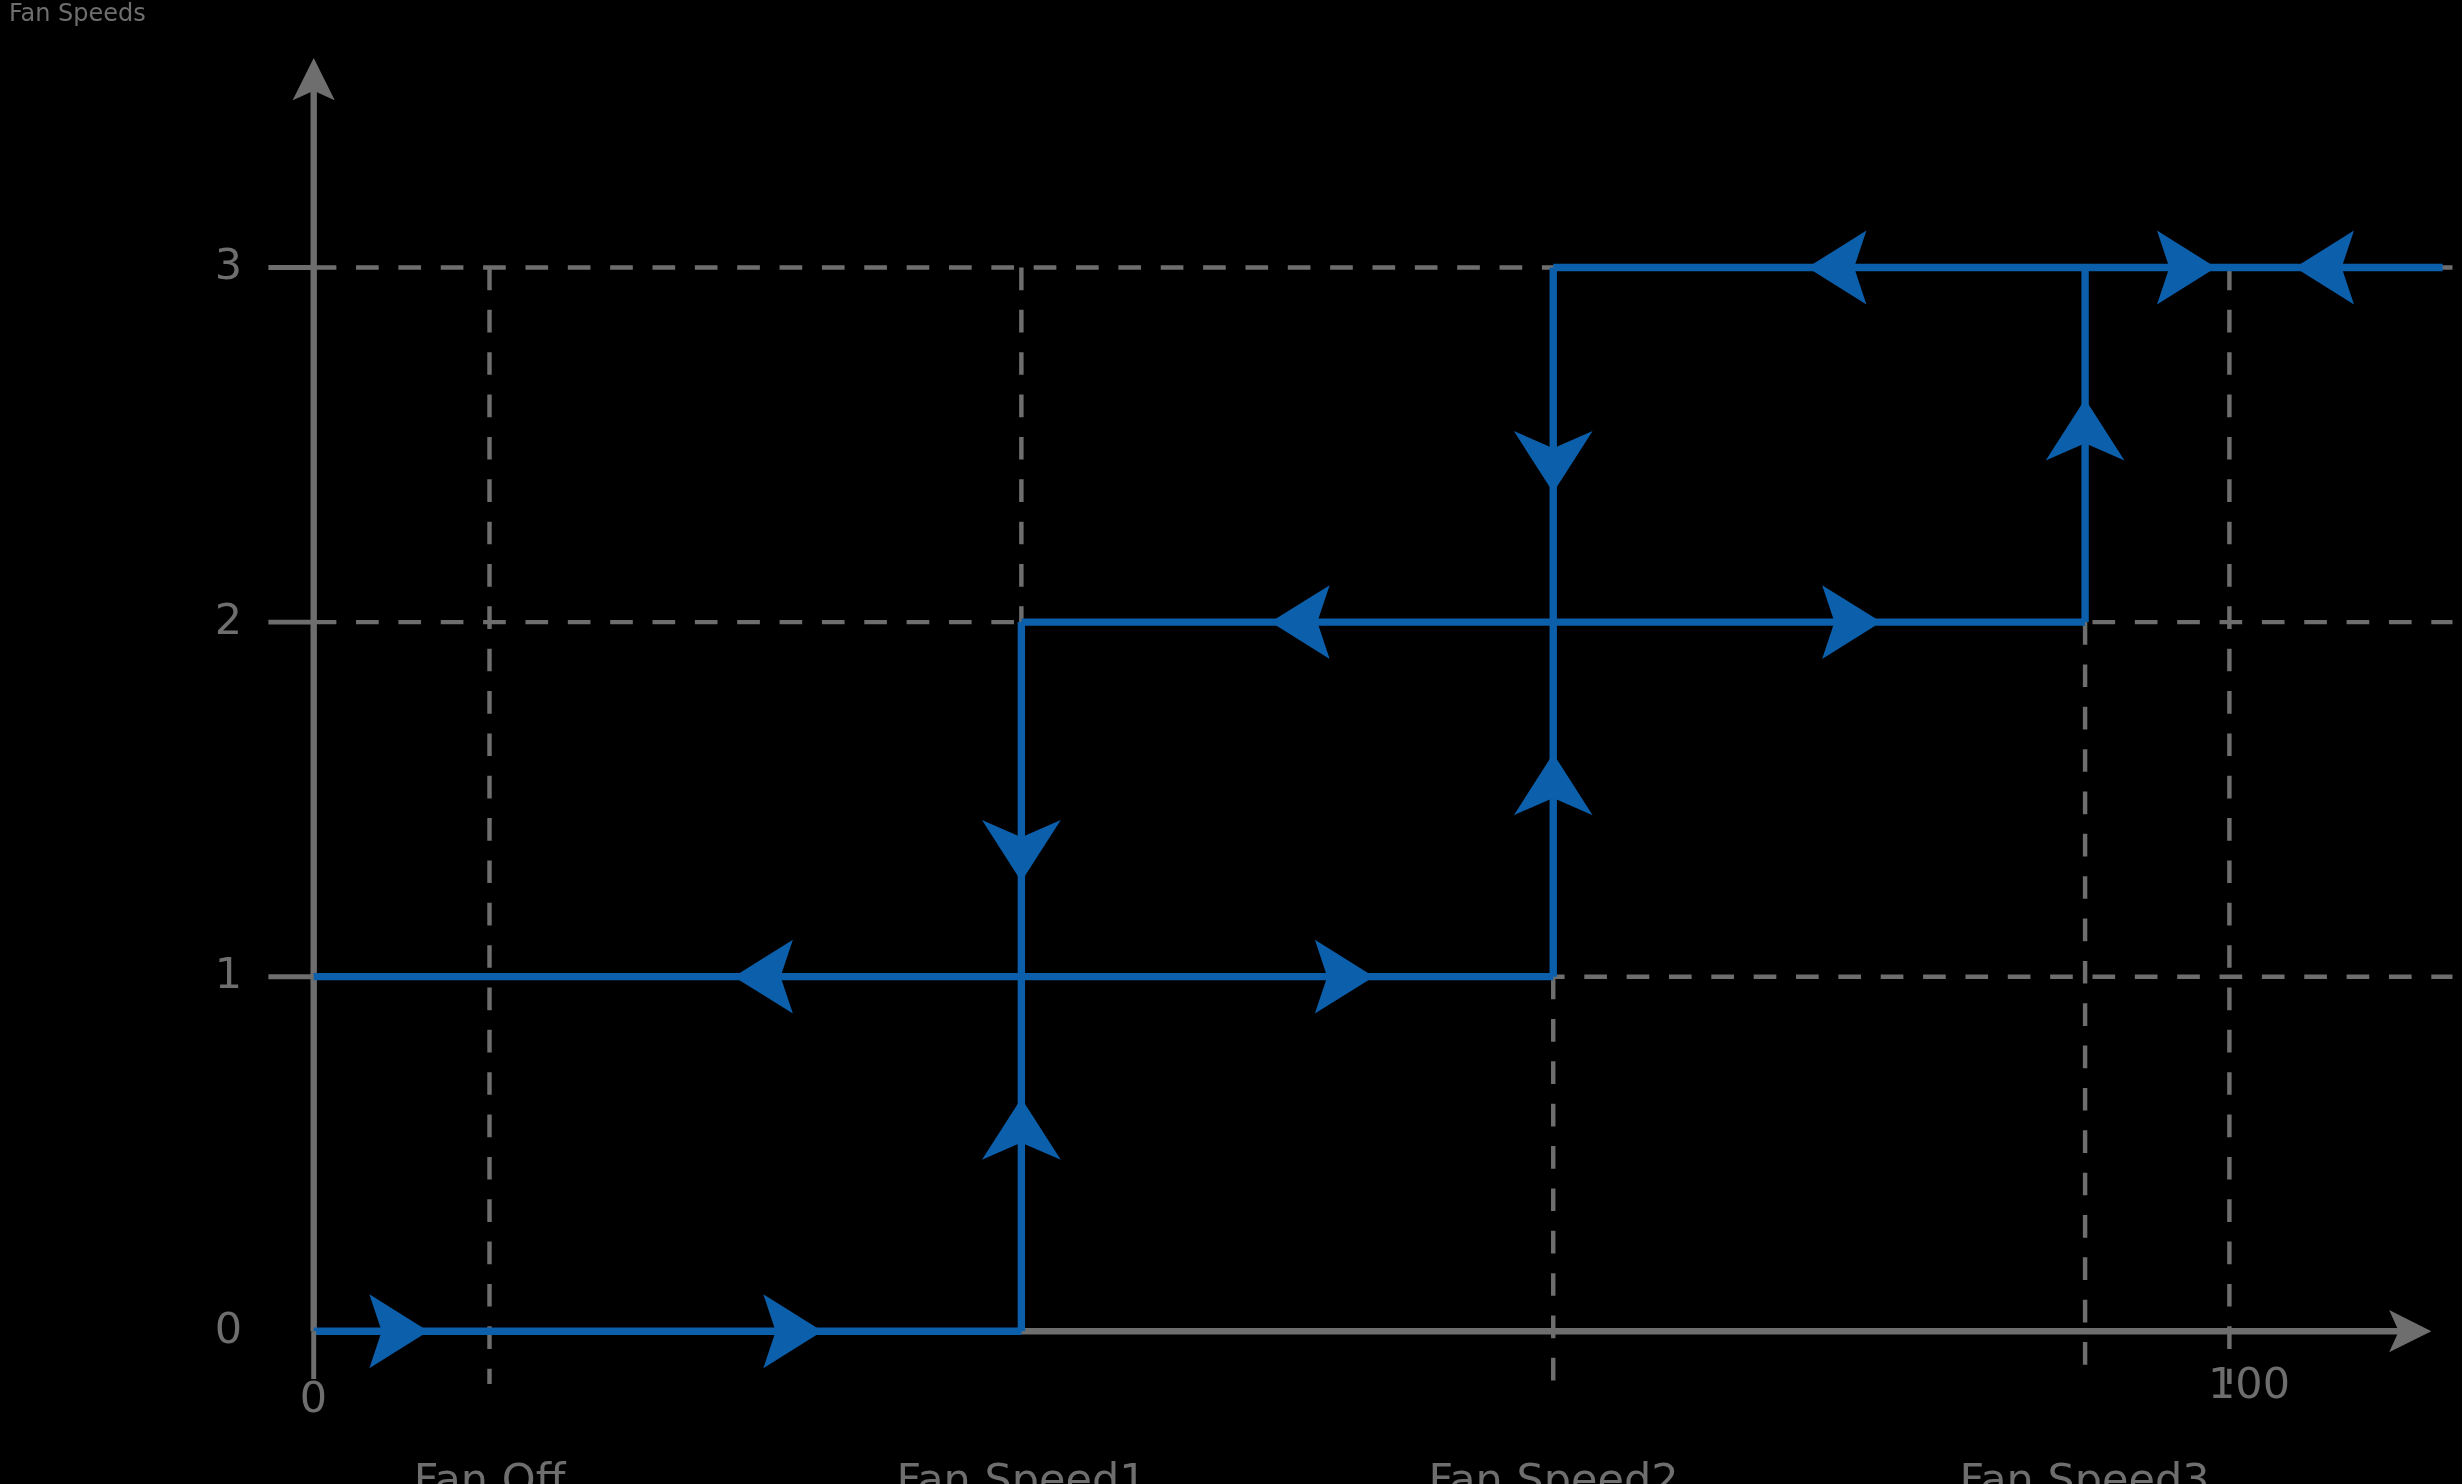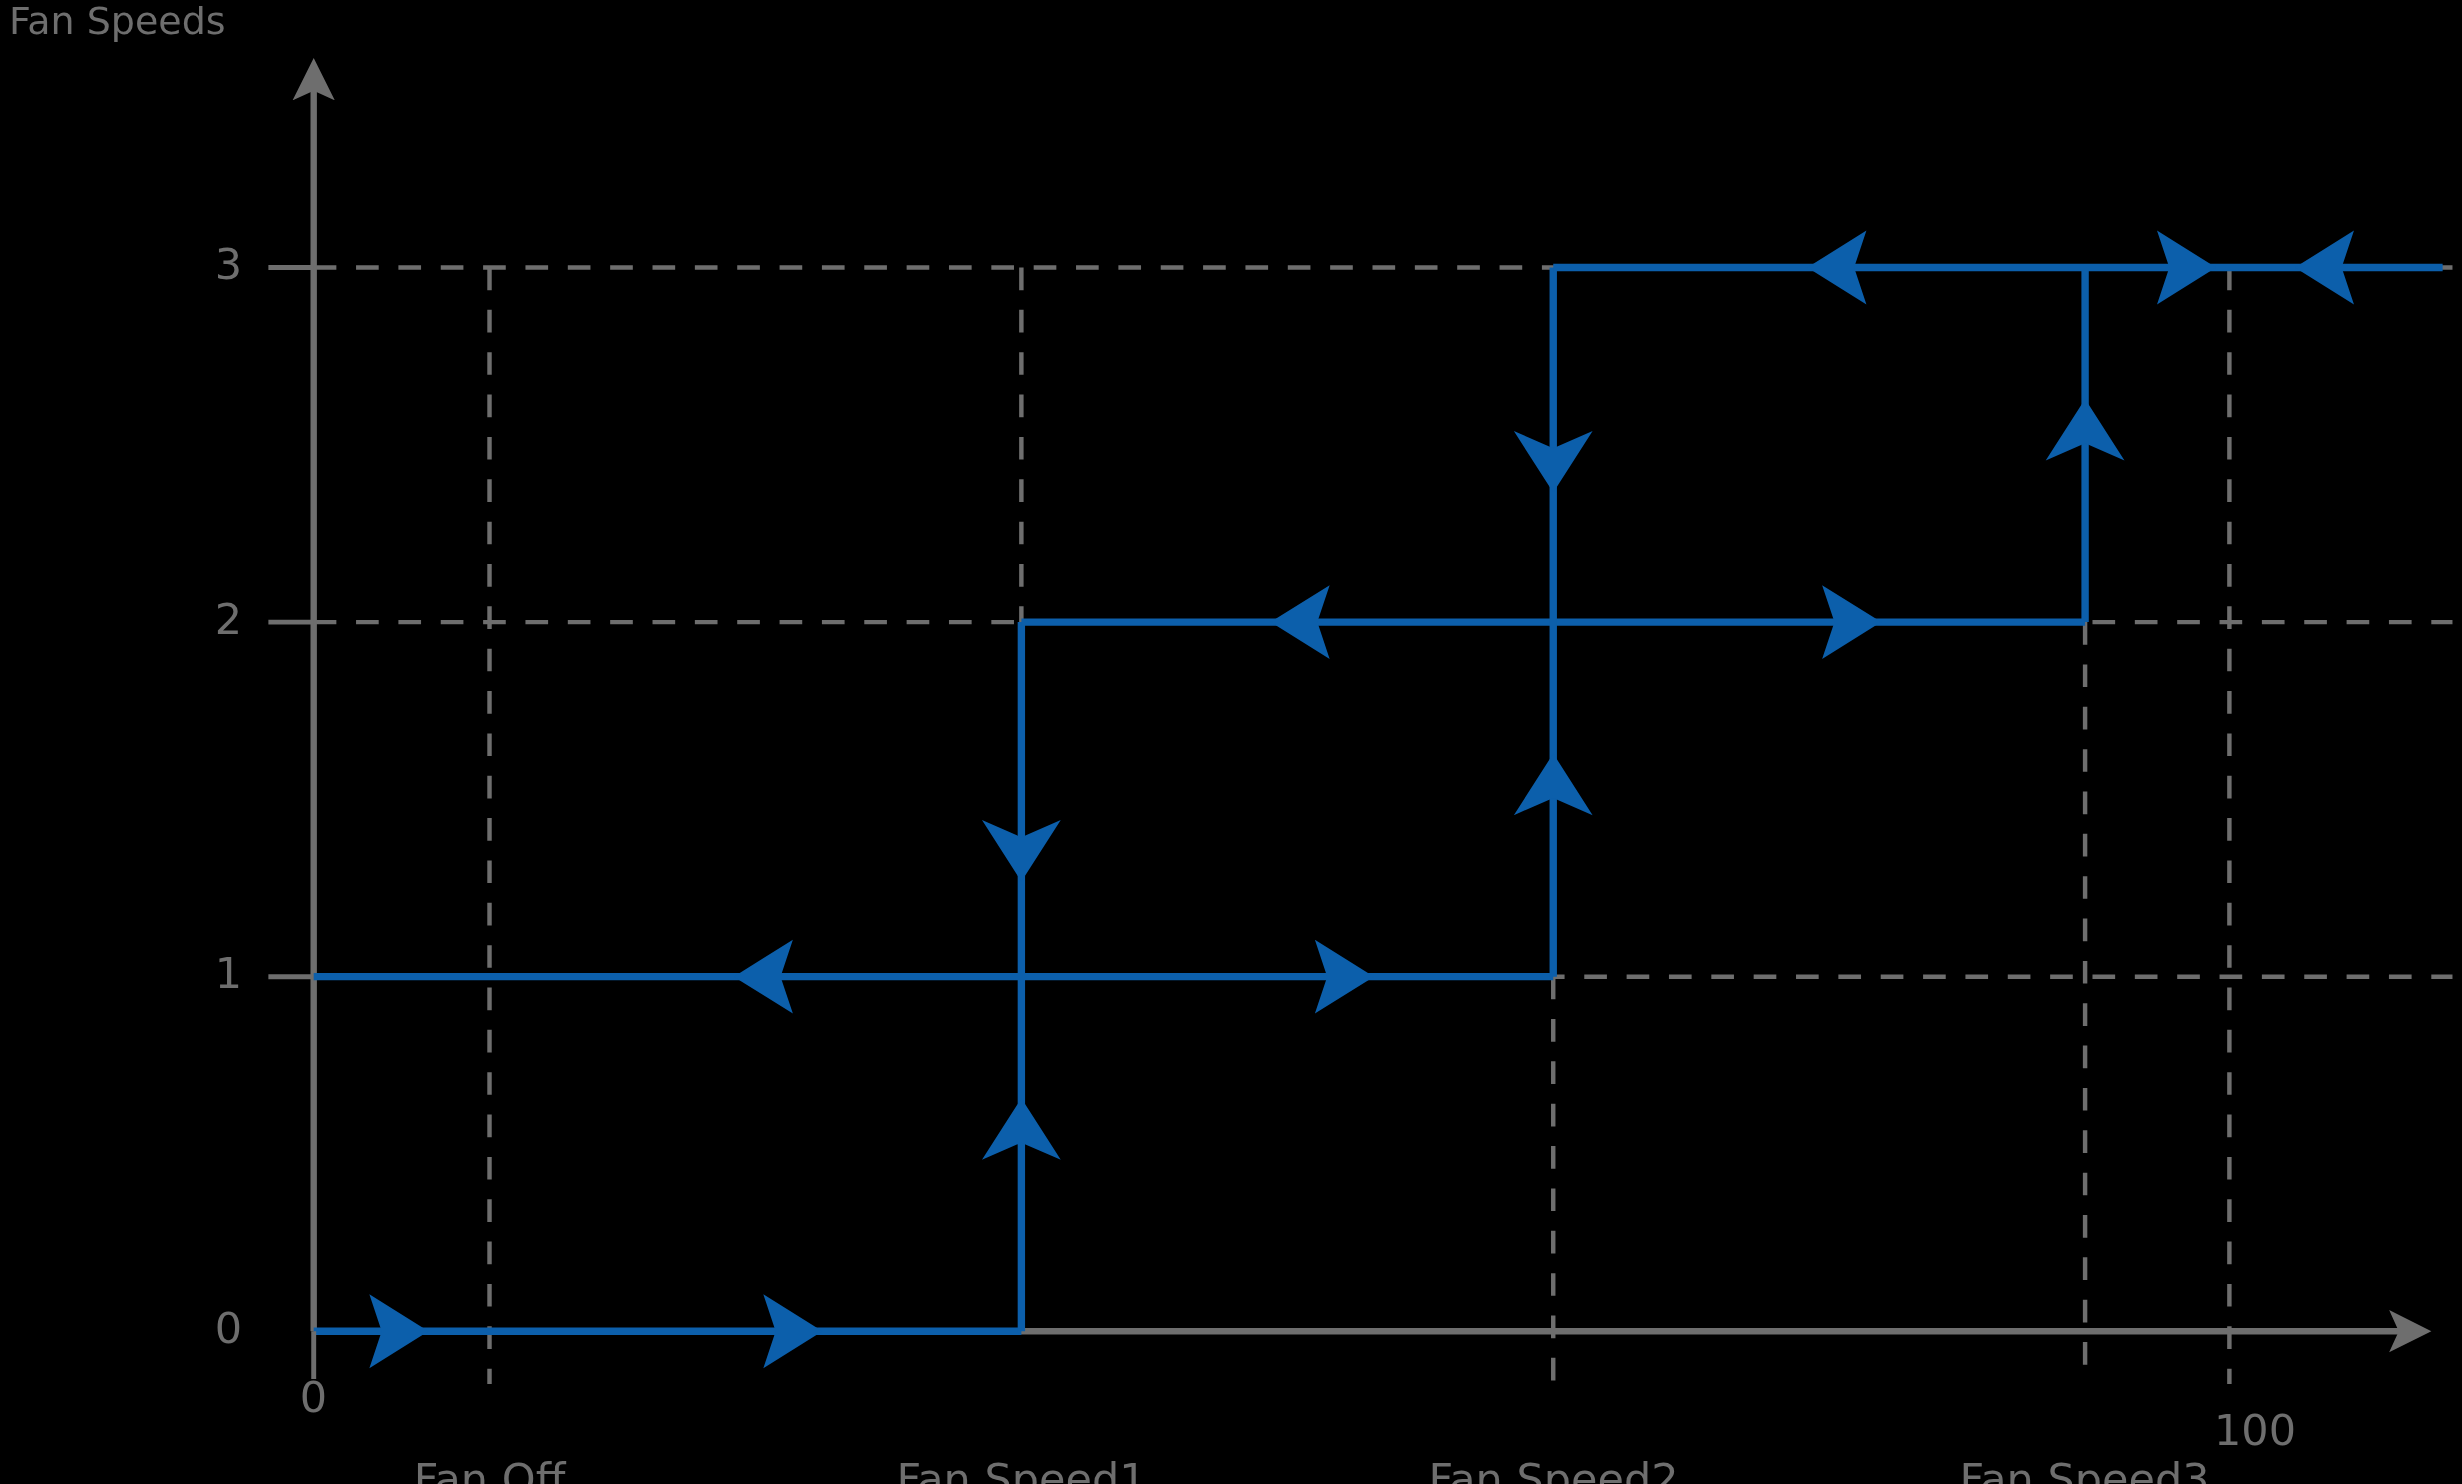--- a/index.html
+++ b/index.html
@@ -1,21 +1,21 @@
 <!DOCTYPE html>
 <html style="font-size:7.9px"><head>
 <meta charset="utf-8">
 <style>
   html,body{margin:0;padding:0;background:#000;}
   body{width:2974px;height:1485px;overflow:hidden;
        font-family:"DejaVu Sans","Liberation Sans",sans-serif;}
   #stage{position:relative;width:2974px;height:1485px;background:#000;}
   svg#plot{position:absolute;inset:0;width:2974px;height:1485px;display:block;}
   .lbl{position:absolute;color:#6e6e6e;white-space:pre;line-height:1.12;}
-  .ylabel{font-size:38px;}
+  .ylabel{font-size:24px;}
   .ytick{font-size:43px;text-align:right;width:79px;}
   .xtick{font-size:43px;text-align:center;}
   .xthr{font-size:43px;text-align:center;width:305px;}
   .axistitle{font-size:40px;text-align:center;width:443px;}
 </style>
 </head>
 <body>
 
 <div id="stage">
 
@@ -91,21 +91,21 @@
   </svg>
 
   <div class="lbl ylabel" style="left:8.9px; top:0px;">Fan Speeds</div>
 
   <div class="lbl ytick" style="left:163px; top:240px;">3</div>
   <div class="lbl ytick" style="left:163px; top:595px;">2</div>
   <div class="lbl ytick" style="left:163px; top:949px;">1</div>
   <div class="lbl ytick" style="left:163px; top:1304px;">0</div>
 
   <div class="lbl xtick" style="left:284px; top:1373px; width:59px;">0</div>
-  <div class="lbl xtick" style="left:2200px; top:1406px; width:98px;margin-left:6px;">100</div>
+  <div class="lbl xtick" style="left:2200px; top:1359px; width:98px;">100</div>
 
   <div class="lbl xthr" style="left:337px; top:1359px;">
     <div>Fan Off</div>
     
   </div>
 
   <div class="lbl xthr" style="left:869px; top:1359px;">
     <div>Fan Speed1</div>
     
   </div>

